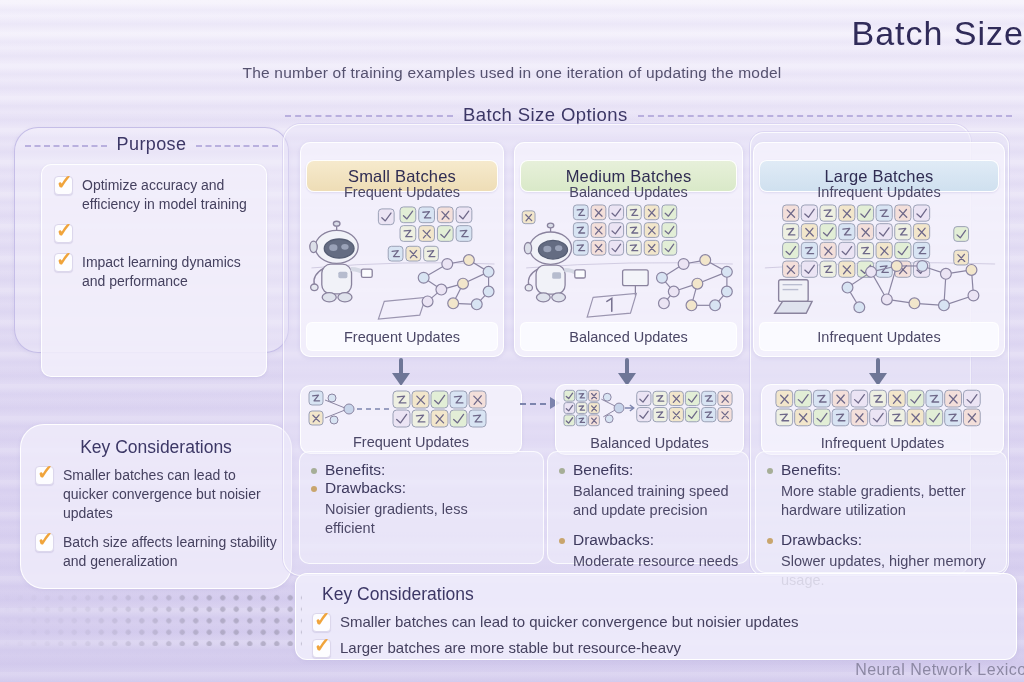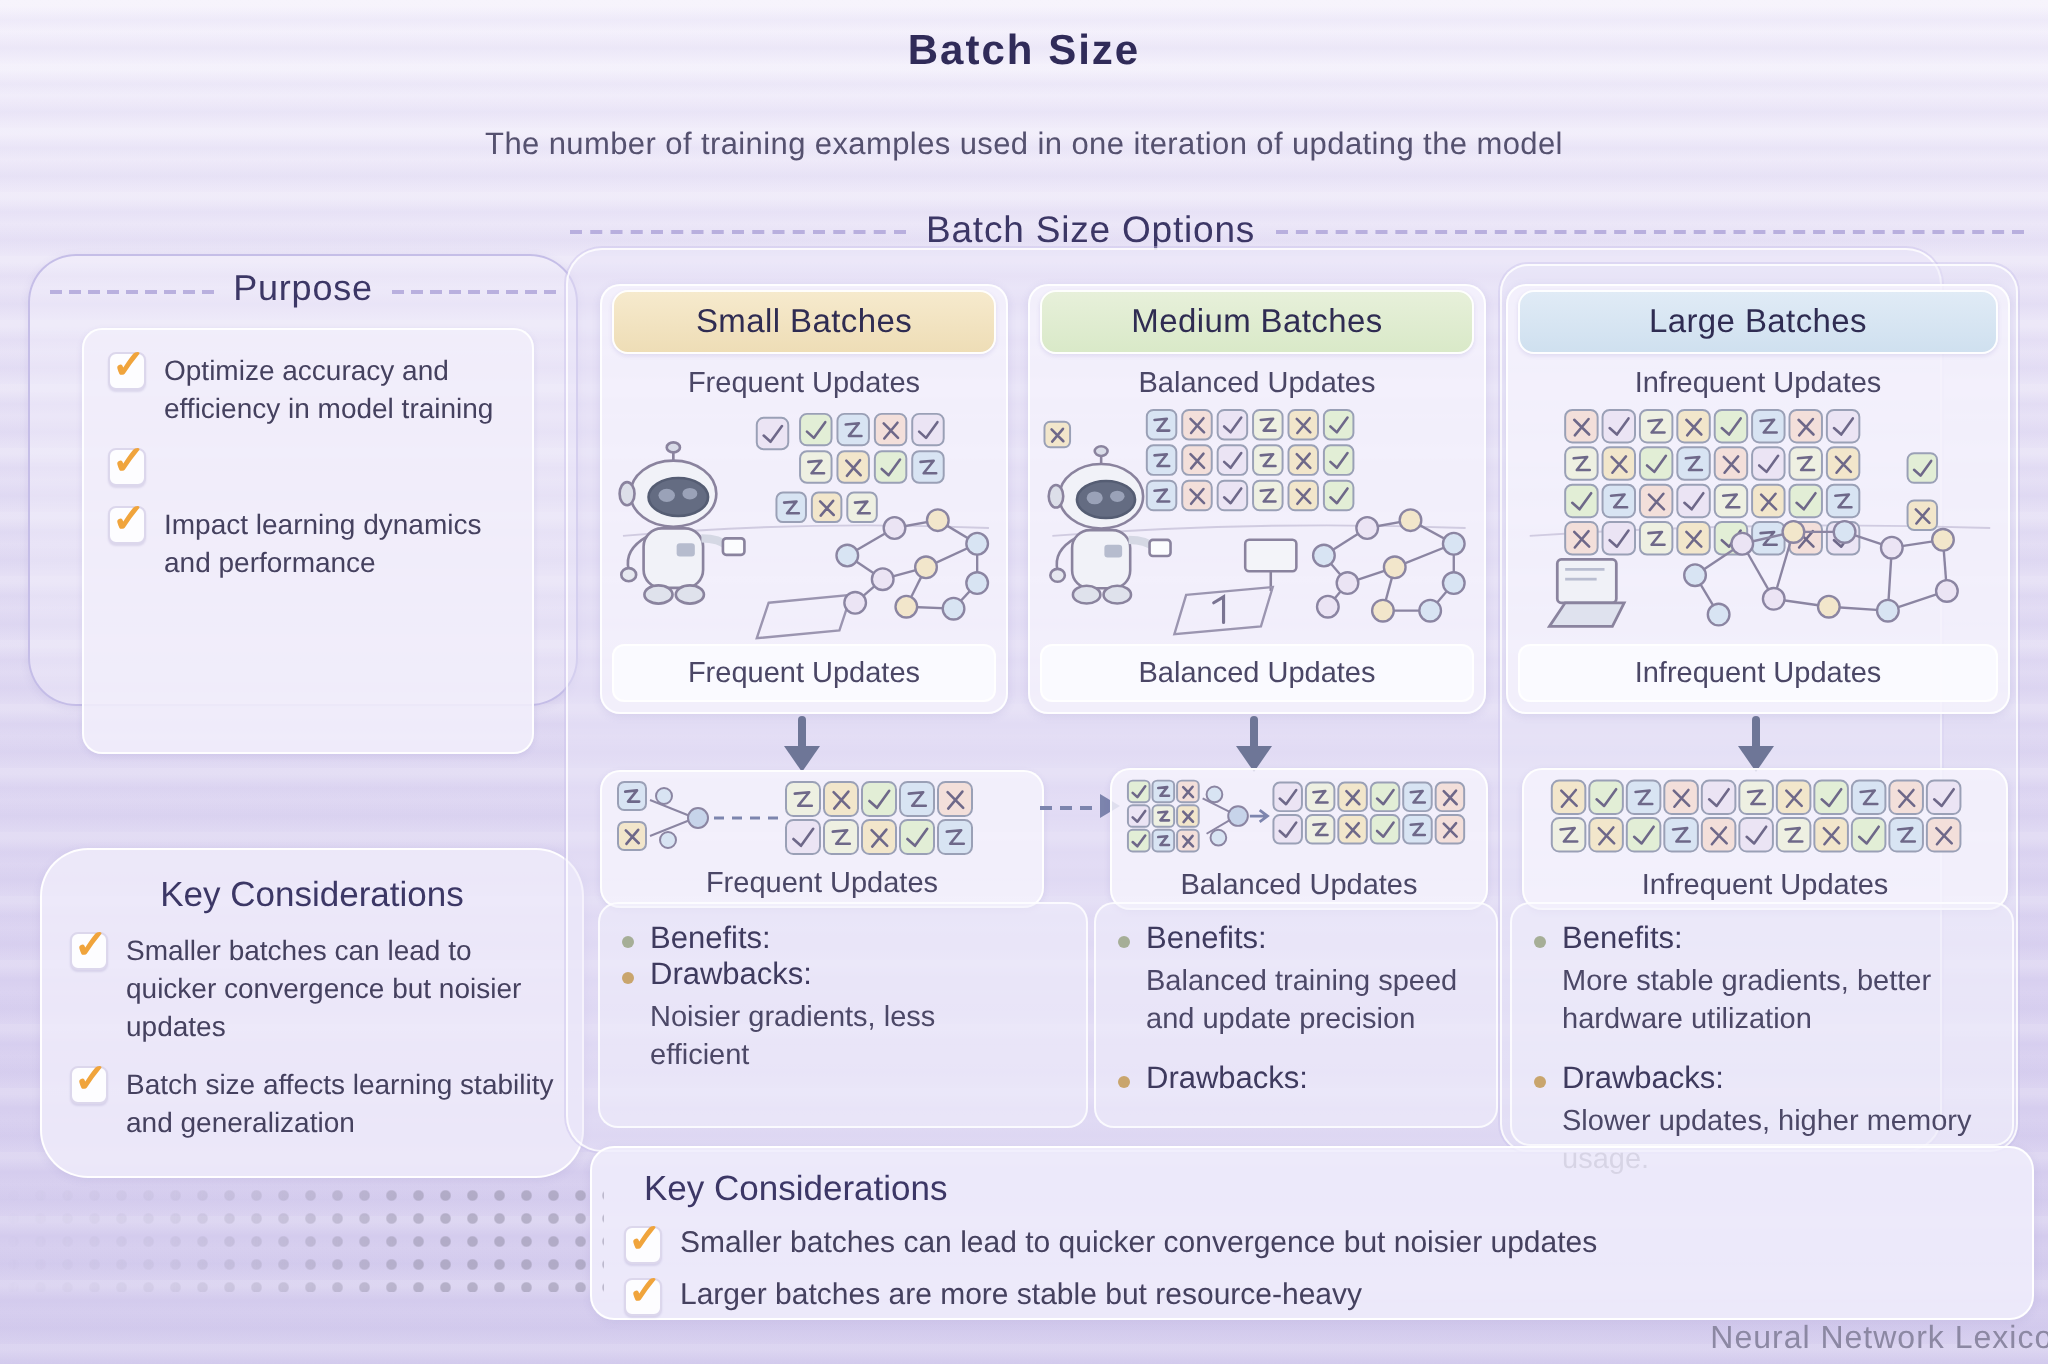--- a/index.html
+++ b/index.html
@@ -7,22 +7,22 @@
     position:relative;width:1024px;height:682px;overflow:hidden;
     font-family:"Liberation Sans",sans-serif;color:#45415f;
     background:
       repeating-linear-gradient(180deg,
         rgba(255,255,255,.16) 0px, rgba(255,255,255,.16) 3px,
         rgba(186,176,226,.10) 10px, rgba(255,255,255,0) 16px,
         rgba(186,176,226,.13) 24px, rgba(255,255,255,.07) 32px),
       linear-gradient(180deg,#f5f2fc 0%,#ece7f8 16%,#e3ddf4 42%,#dbd3f1 72%,#d5cdee 100%);
   }
   .page-title{
-    position:absolute;top:14px;left:0;width:1024px;text-align:center;margin:0;
-    font-size:21px;font-weight:700;letter-spacing:1px;color:#302b59;
+    position:absolute;top:14px;left:0;width:1024px;text-align:right;margin:0;
+    font-size:34px;font-weight:400;letter-spacing:1px;color:#302b59;
   }
   .subtitle{
     position:absolute;top:64px;left:0;width:1024px;text-align:center;
     font-size:15.5px;color:#55516f;letter-spacing:.2px;
   }
   
   .panel{position:absolute;border-radius:24px;box-shadow:0 1px 4px rgba(108,96,180,.10);}
   .purpose-panel{
     left:14px;top:127px;width:273px;height:224px;
     border:1px solid rgba(193,185,230,.9);background:rgba(244,241,252,.35);
@@ -70,21 +70,21 @@
   }
   .card{
     position:absolute;top:142px;height:213px;border-radius:10px;
     background:rgba(245,243,253,.8);border:1.5px solid rgba(255,255,255,.95);
     box-shadow:0 1px 4px rgba(108,96,180,.14);
   }
   .card-small{left:300px;width:202px;}
   .card-medium{left:514px;width:227px;}
   .card-large{left:753px;width:250px;}
   .chip{
-    position:absolute;left:5px;right:5px;top:2px;height:30px;border-radius:8px;
+    position:absolute;left:5px;right:5px;top:17px;height:30px;border-radius:8px;
     border:1.5px solid rgba(255,255,255,.95);display:flex;align-items:center;justify-content:center;
     font-size:16.5px;color:#2f2c52;letter-spacing:.2px;box-shadow:0 1px 2px rgba(108,96,180,.15);
   }
   .chip-small{background:linear-gradient(180deg,#f6eacd,#eeddb6);}
   .chip-medium{background:linear-gradient(180deg,#e7f0da,#d9e9c8);}
   .chip-large{background:linear-gradient(180deg,#e0ebf6,#cfe0ef);}
   .card-label{position:absolute;top:41px;left:0;right:0;text-align:center;font-size:14.5px;color:#4b4766;}
   .illus{position:absolute;left:2px;right:2px;top:60px;height:122px;}
   .illus svg{width:100%;height:100%;display:block;}
   .card-label-box{
@@ -638,20 +638,21 @@
   <div class="benefit-panel bp2">
     <div class="b-row">
       <span class="bullet benefit"></span>
       <span class="b-title">Benefits:</span>
     </div>
     <div class="b-text">Balanced training speed and update precision</div>
     <div class="b-row">
       <span class="bullet drawback"></span>
       <span class="b-title">Drawbacks:</span>
     </div>
+    <div class="b-text">Moderate resource needs</div>
   </div>
   <div class="benefit-panel bp3">
     <div class="b-row">
       <span class="bullet benefit"></span>
       <span class="b-title">Benefits:</span>
     </div>
     <div class="b-text">More stable gradients, better hardware utilization</div>
     <div class="b-row">
       <span class="bullet drawback"></span>
       <span class="b-title">Drawbacks:</span>

